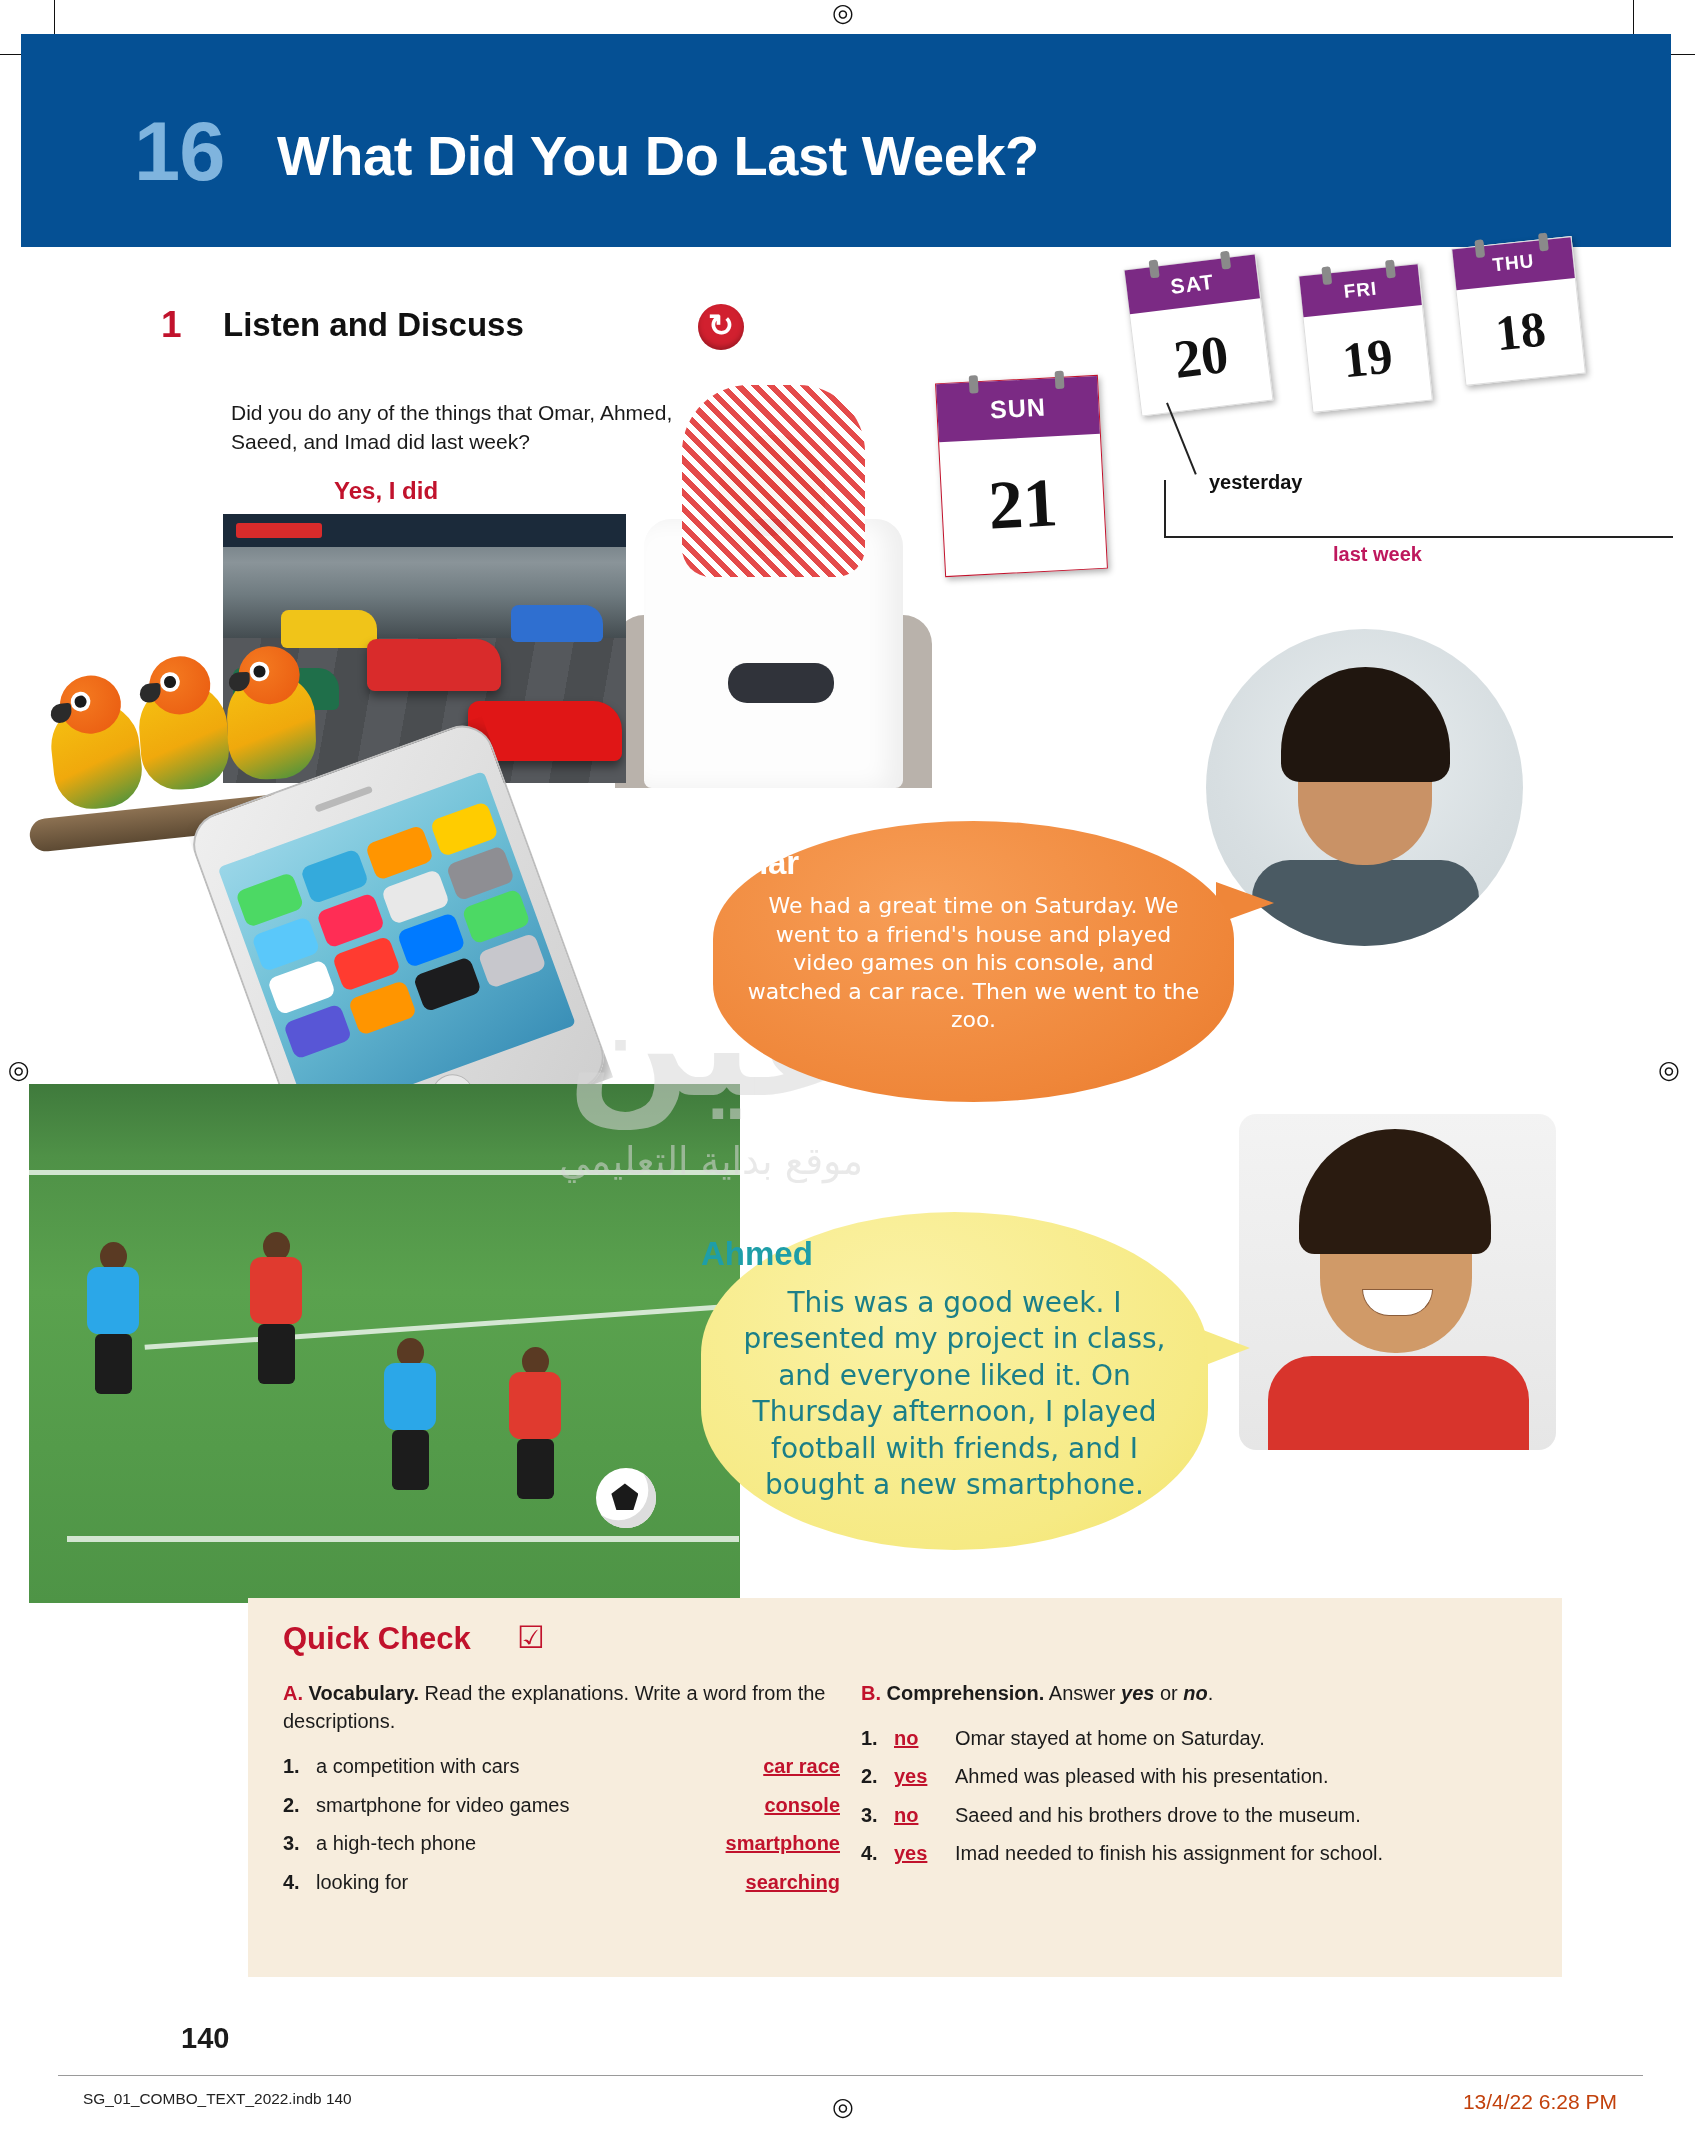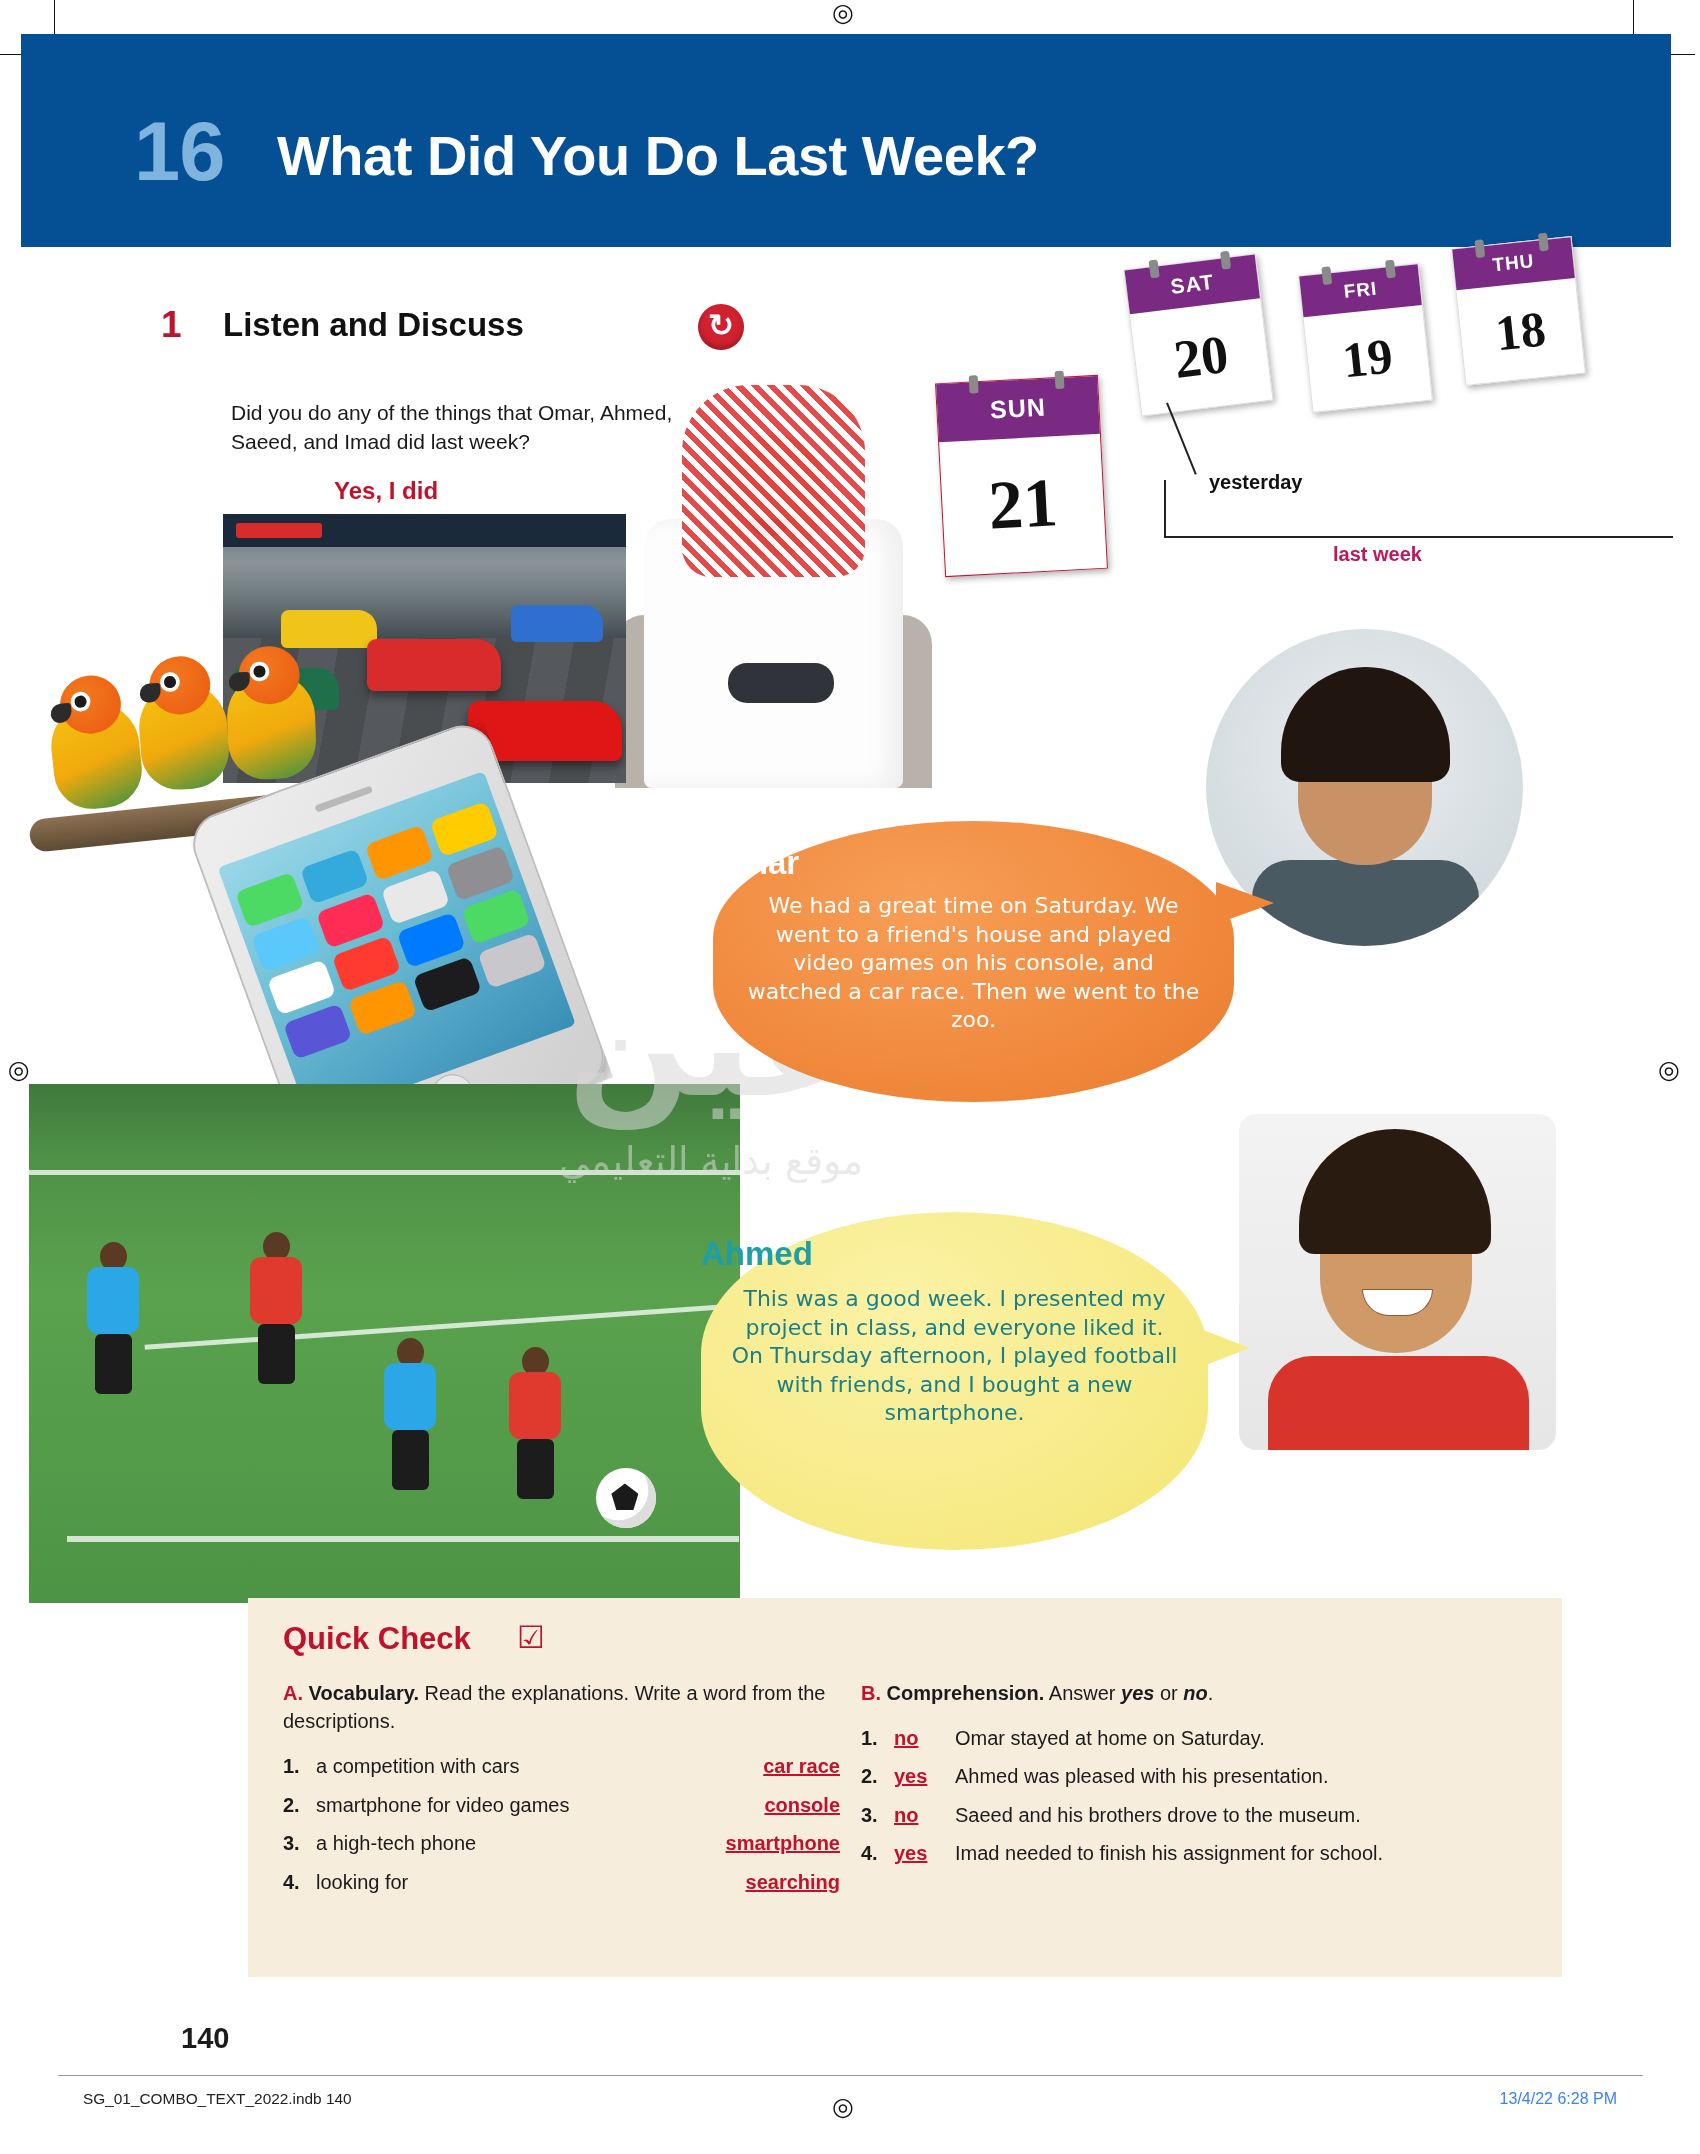--- a/index.html
+++ b/index.html
@@ -210,21 +210,21 @@
   #bubble-omar{left:713px;top:821px;width:521px;height:281px;}
   #bubble-omar .body{background:radial-gradient(ellipse at 40% 30%,#f79e57,#ef8639 70%,#e87a2d 100%);}
   #bubble-omar .tail{right:-40px;top:61px;border-top:21px solid transparent;border-bottom:21px solid transparent;border-left:58px solid #ef8639;}
   #bubble-omar .name{top:23px;color:#ffffff;font-size:33px;}
   #bubble-omar .txt{top:71px;color:#ffffff;font-size:22px;}
 
   #bubble-ahmed{left:701px;top:1212px;width:507px;height:338px;}
   #bubble-ahmed .body{background:radial-gradient(ellipse at 40% 30%,#fbf2a6,#f6ea84 70%,#f3e46c 100%);}
   #bubble-ahmed .tail{right:-42px;top:113px;border-top:23px solid transparent;border-bottom:23px solid transparent;border-left:60px solid #f6ea84;}
   #bubble-ahmed .name{top:23px;color:#1e9ea8;font-size:33px;}
-  #bubble-ahmed .txt{top:73px;color:#1b7f88;font-size:22px;}
+  #bubble-ahmed .txt{top:73px;color:#1b7f88;font-size:28px;}
 
   
   .watermark{
     position:absolute;left:144px;top:961px;width:1134px;height:317px;
     color:#d8d8d8;opacity:.55;font-family:"DejaVu Sans", sans-serif;
     font-size:144px;font-weight:bold;direction:rtl;text-align:center;pointer-events:none;
   }
   .watermark small{display:block;font-size:38px;font-weight:normal;letter-spacing:3.8px;margin-top:9.6px;}
 
   
@@ -243,21 +243,21 @@
   .qc-list li{display:flex;align-items:flex-start;font-size:20px;color:#1b1b1b;margin-bottom:12.5px;line-height:1.3;}
   .qc-list li .n{font-weight:bold;width:33px;flex:0 0 33px;}
   .qc-list li .d{flex:1;}
   .qc-list li .ans{color:#c1122c;font-weight:bold;text-decoration:underline;white-space:nowrap;}
   .qc-b-ans{color:#c1122c;font-weight:bold;text-decoration:underline;width:61px;flex:0 0 61px;}
 
   
   .page-num{position:absolute;left:163px;top:2022px;font-size:29px;font-weight:bold;color:#1b1b1b;margin-left:18px;}
   .footer-rule{position:absolute;left:58px;top:2075px;width:1585px;height:1px;background:#9a9a9a;}
   .footer-left{position:absolute;left:83px;top:2090px;font-size:15.4px;color:#222;}
-  .footer-right{position:absolute;right:83px;top:2090px;font-size:16px;color:#3b82f6;}
+  .footer-right{position:absolute;right:83px;top:2090px;font-size:21px;color:#c2410c;}
 </style>
 </head>
 <body>
 
 <div class="page">
 
   <div class="regmark" style="left:832px;top:0px;">◎</div>
   <div class="regmark" style="left:7.7px;top:1057px;">◎</div>
   <div class="regmark" style="left:1658px;top:1057px;">◎</div>
   <div class="regmark" style="left:832px;top:2094px;">◎</div>

